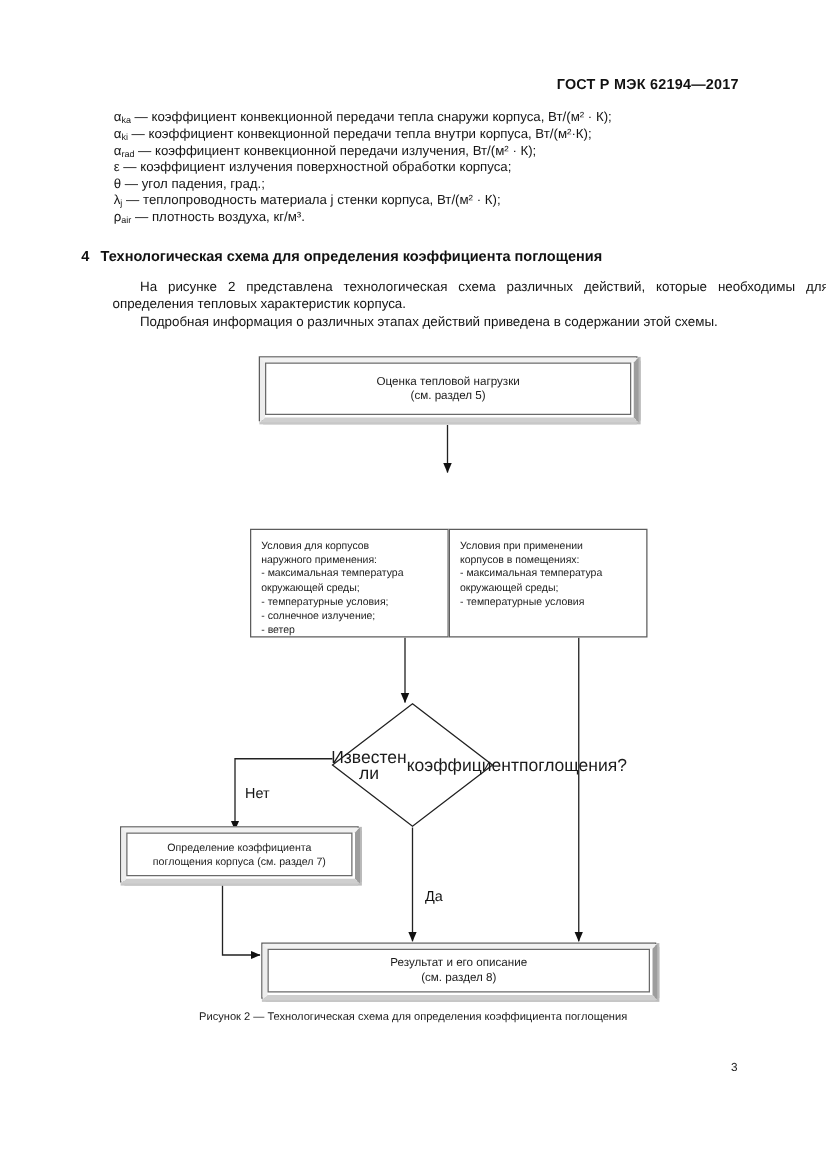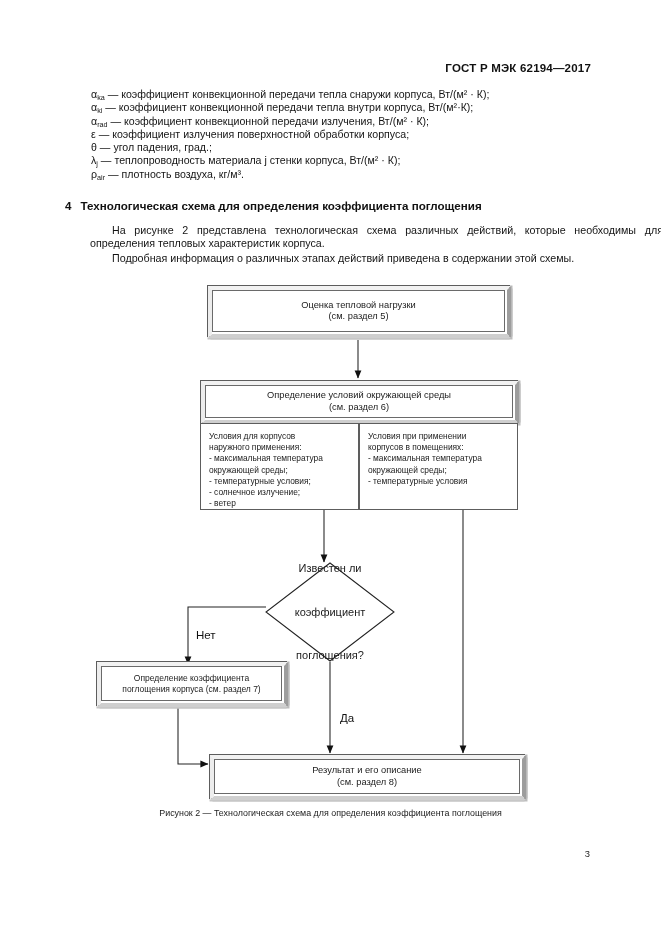--- a/index.html
+++ b/index.html
@@ -73,22 +73,22 @@
     background:#fff;border:1px solid #5d5d5d;
   }
   .plaintext{
     font-size:8.4px;line-height:11.2px;color:#1b1b1b;white-space:pre-line;
   }
 
   
   .diamond{position:absolute;}
   .diamond .dtext{
     position:absolute;left:0;top:0;width:100%;height:100%;
-    display:flex;flex-direction:column;align-items:center;justify-content:space-between;
-    font-size:11px;line-height:13px;color:#1b1b1b;text-align:center;
+    display:flex;align-items:center;justify-content:flex-start;
+    font-size:14px;line-height:13px;color:#1b1b1b;text-align:center;
   }
 
   .edgelabel{
     position:absolute;font-size:11.5px;color:#111;white-space:nowrap;
   }
 
   
   .caption{
     position:absolute;left:0;top:808px;width:661px;text-align:center;
     font-size:8.9px;color:#1b1b1b;
@@ -178,36 +178,20 @@
         </svg>
       </div>
       <div class="inner">
         <div class="btext">
           <span>Оценка тепловой нагрузки</span><br>
           <span>(см. раздел 5)</span>
         </div>
       </div>
     </div>
 
-    <div class="box" style="left:200px;top:108px;width:318px;height:43px;">
-      <div class="bev">
-        <svg width="318" height="43">
-          <polygon points="0,0 318,0 314,4 4,4" fill="#f2f2f2"></polygon>
-          <polygon points="318,0 318,43 314,39 314,4" fill="#9d9d9d"></polygon>
-          <polygon points="0,43 318,43 314,39 4,39" fill="#cfcfcf"></polygon>
-          <polygon points="0,0 4,4 4,39 0,43" fill="#ededed"></polygon>
-        </svg>
-      </div>
-      <div class="inner">
-        <div class="btext">
-          <span>Определение условий окружающей среды</span><br>
-          <span>(см. раздел 6)</span>
-        </div>
-      </div>
-    </div>
 
     <div class="plainbox" style="left:200px;top:151px;width:159px;height:87px;">
       <div class="plaintext" style="position:absolute;left:8px;top:7px;right:4px;">Условия для корпусов
 наружного применения:
 - максимальная температура
 окружающей среды;
 - температурные условия;
 - солнечное излучение;
 - ветер</div>
     </div>

